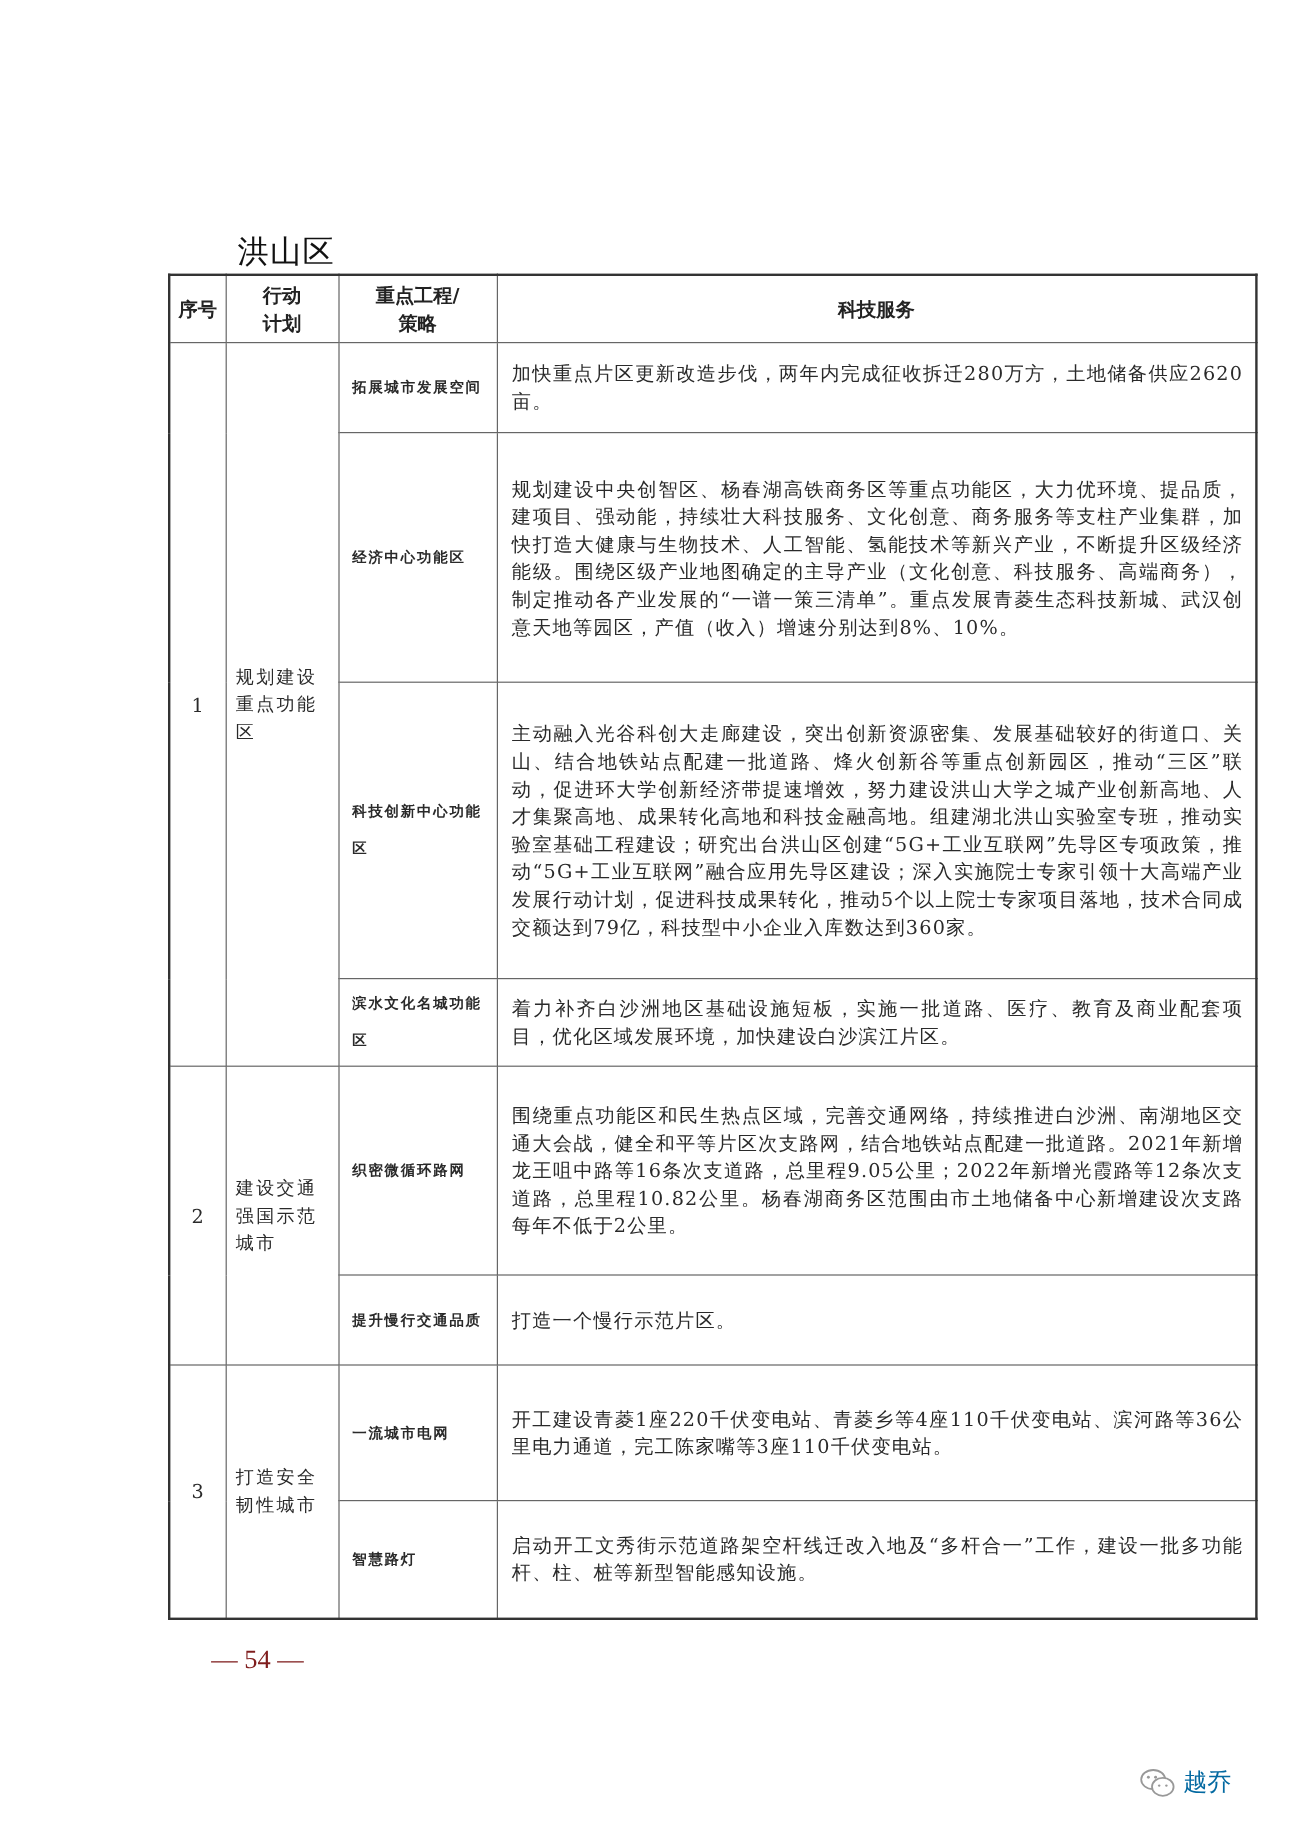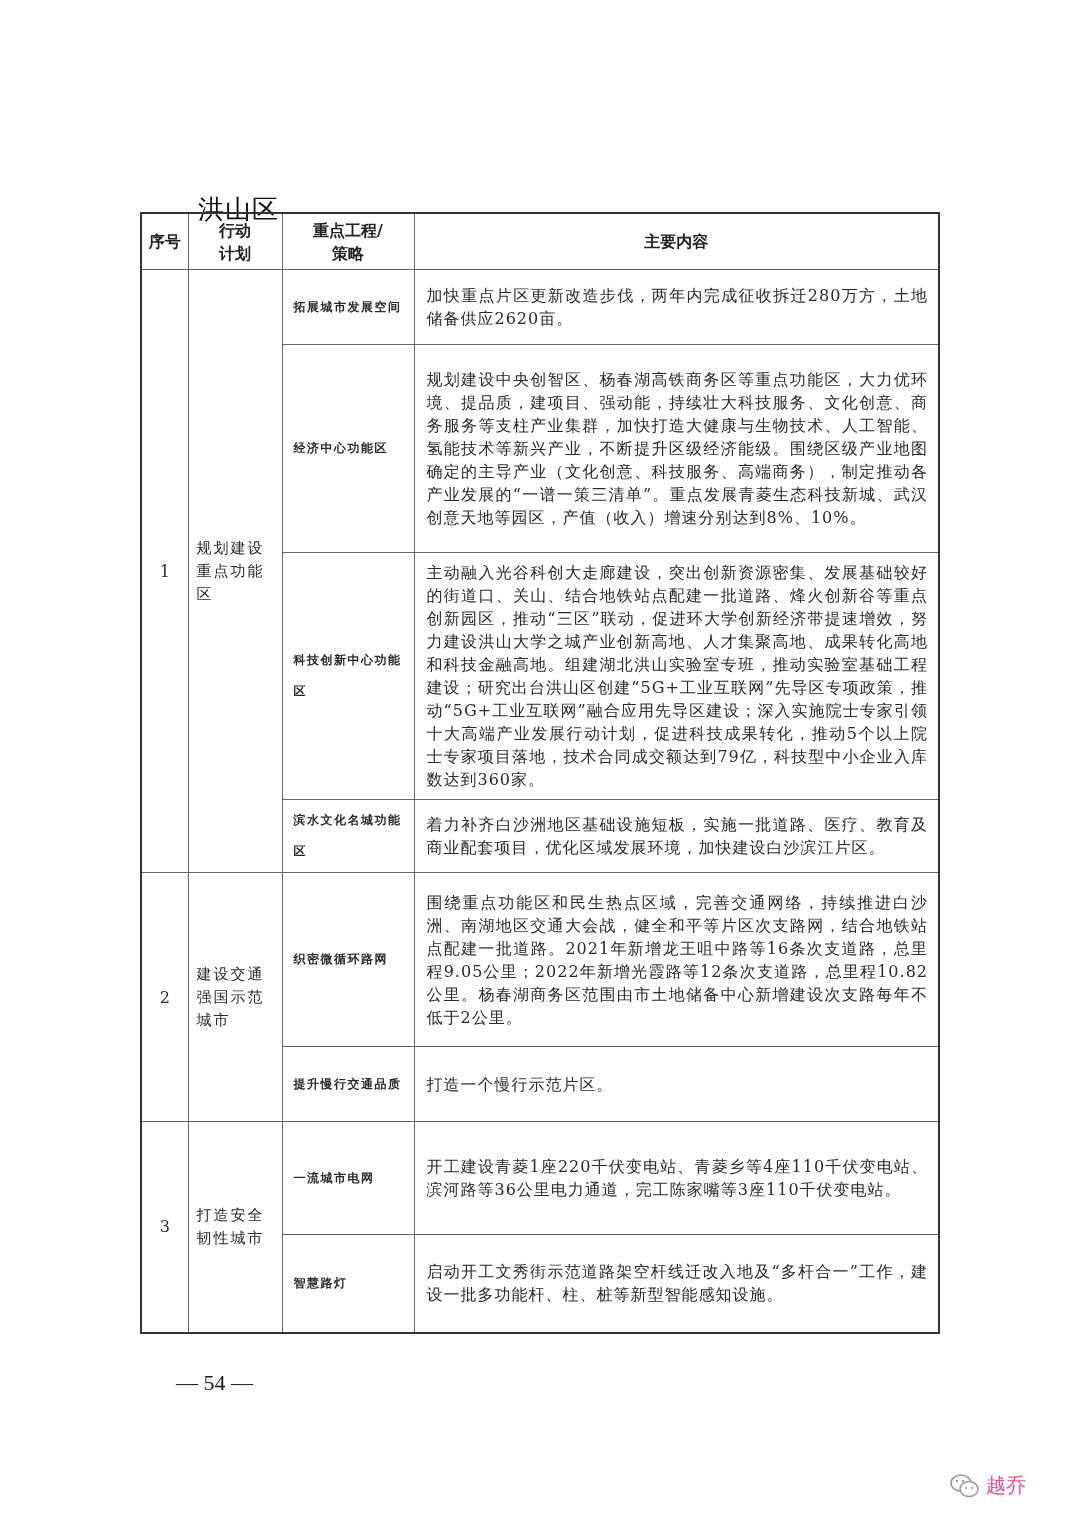--- a/index.html
+++ b/index.html
@@ -1,31 +1,31 @@
 <!DOCTYPE html>
 <html><head>
 <meta charset="utf-8">
 <style>
   html, body { margin: 0; padding: 0; background: #ffffff; }
   body { width: 1080px; height: 1528px; position: relative; overflow: hidden;
          font-family: "DejaVu Serif", "Liberation Serif", serif; color: #2a2a2a; }
   .title { position: absolute; left: 198px; top: 192px; font-size: 26px; font-weight: normal;
            font-family: "DejaVu Sans", "Liberation Sans", sans-serif; color: #111; letter-spacing: 1px; }
-  table.plan { position: absolute; left: 140px; top: 212px; width: 800px;
+  table.plan { position: absolute; left: 140px; top: 228px; width: 908px;
                border-collapse: collapse; border: 2px solid #333; table-layout: fixed; }
   table.plan td, table.plan th { border: 1px solid #666; padding: 0; vertical-align: middle; }
   table.plan th { font-family: "DejaVu Sans", "Liberation Sans", sans-serif; font-weight: bold;
                   font-size: 16px; color: #222; text-align: center; line-height: 23px; height: 55px; }
   .c-no { width: 47px; text-align: center; font-size: 16px; }
   .c-plan { width: 94px; font-size: 15px; line-height: 23px; padding: 0 8px !important; letter-spacing: 2px; }
   .c-proj { width: 132px; font-size: 12px; line-height: 31px; padding: 0 8px 0 11px !important; letter-spacing: 1.5px; font-weight: bold; }
   .c-content { font-size: 16px; line-height: 23px; padding: 0 10px 0 12px !important; text-align: justify; letter-spacing: 1px; margin-left: 11px; }
-  .pageno { position: absolute; left: 176px; top: 1370px; font-size: 22px; color: #0f172a;
+  .pageno { position: absolute; left: 176px; top: 1370px; font-size: 22px; color: #7f1d1d;
             font-family: "Liberation Serif", serif; }
-  .watermark { position: absolute; left: 950px; top: 1472px; display: flex; align-items: center; color: #ec4899;
+  .watermark { position: absolute; left: 950px; top: 1472px; display: flex; align-items: center; color: #0369a1;
                font-family: "DejaVu Sans", "Liberation Sans", sans-serif; font-size: 20px; }
   .wm-icon { width: 30px; height: 26px; margin-right: 6px; }
 </style>
 </head>
 <body>
 
 <div class="title">洪山区</div>
 
 <table class="plan">
   <colgroup>
@@ -38,21 +38,21 @@
       <tr>
     <th>序号</th>
     <th>
       <div>行动</div>
       <div>计划</div>
     </th>
     <th>
       <div>重点工程/</div>
       <div>策略</div>
     </th>
-    <th>主要内容</th>
+    <th>科技服务</th>
   </tr>
 
   <tr style="height:75px">
     <td class="c-no" rowspan="4">1</td>
     <td class="c-plan" rowspan="4">规划建设重点功能区</td>
     <td class="c-proj">拓展城市发展空间</td>
     <td class="c-content">加快重点片区更新改造步伐，两年内完成征收拆迁280万方，土地储备供应2620亩。</td>
   </tr>
   <tr style="height:208px">
     <td class="c-proj">经济中心功能区</td>

